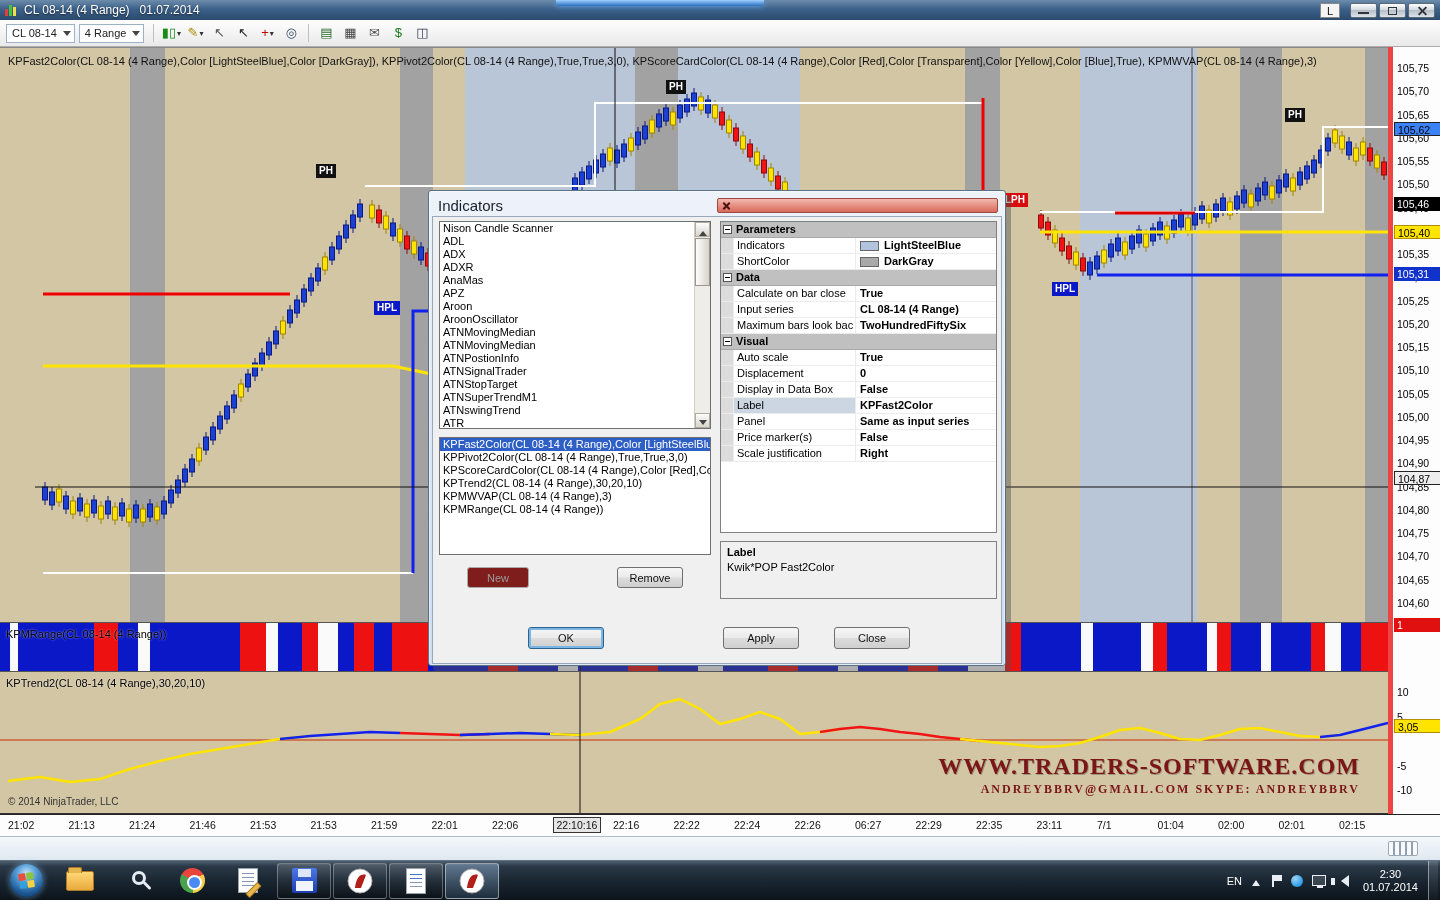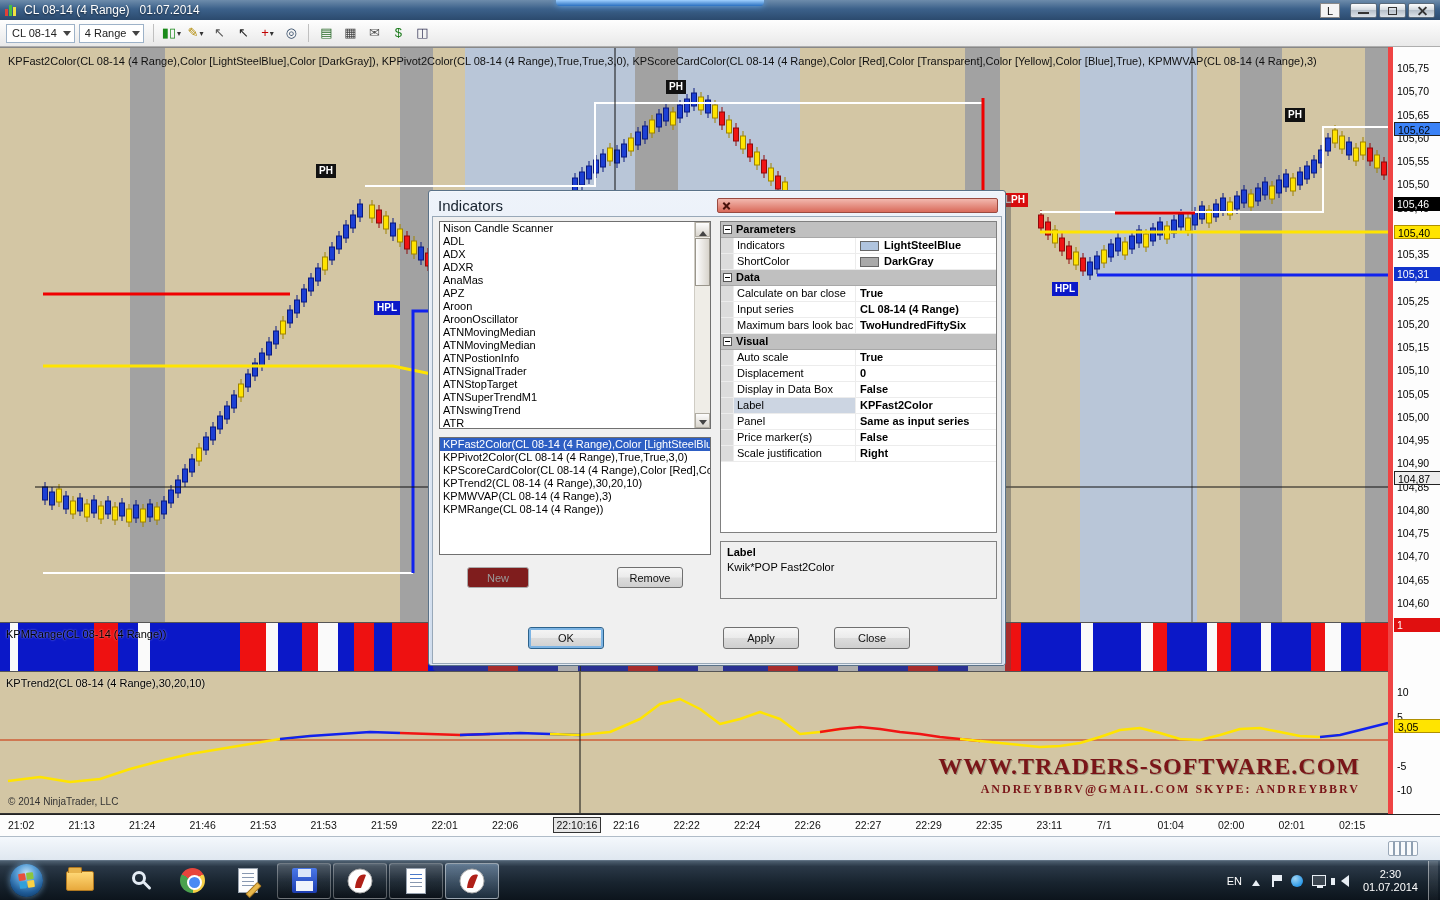--- a/index.html
+++ b/index.html
@@ -712,21 +712,21 @@
       <div class="tlab" style="left: 250px;">21:53</div>
       <div class="tlab" style="left: 310.5px;">21:53</div>
       <div class="tlab" style="left: 371px;">21:59</div>
       <div class="tlab" style="left: 431.5px;">22:01</div>
       <div class="tlab" style="left: 492px;">22:06</div>
       <div class="tlab tbox" style="left: 552.5px;">22:10:16</div>
       <div class="tlab" style="left: 613px;">22:16</div>
       <div class="tlab" style="left: 673.5px;">22:22</div>
       <div class="tlab" style="left: 734px;">22:24</div>
       <div class="tlab" style="left: 794.5px;">22:26</div>
-      <div class="tlab" style="left: 855px;">22:27</div>
+      <div class="tlab" style="left: 855px;">06:27</div>
       <div class="tlab" style="left: 915.5px;">22:29</div>
       <div class="tlab" style="left: 976px;">22:35</div>
       <div class="tlab" style="left: 1036.5px;">23:11</div>
       <div class="tlab" style="left: 1097px;">7/1</div>
       <div class="tlab" style="left: 1157.5px;">01:04</div>
       <div class="tlab" style="left: 1218px;">02:00</div>
       <div class="tlab" style="left: 1278.5px;">02:01</div>
       <div class="tlab" style="left: 1339px;">02:15</div>
     </div>
 

